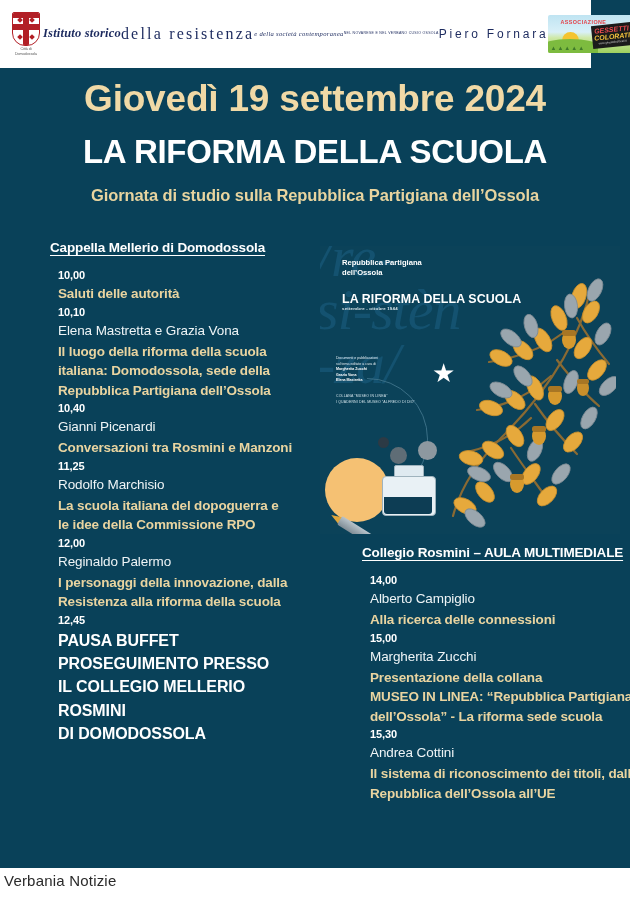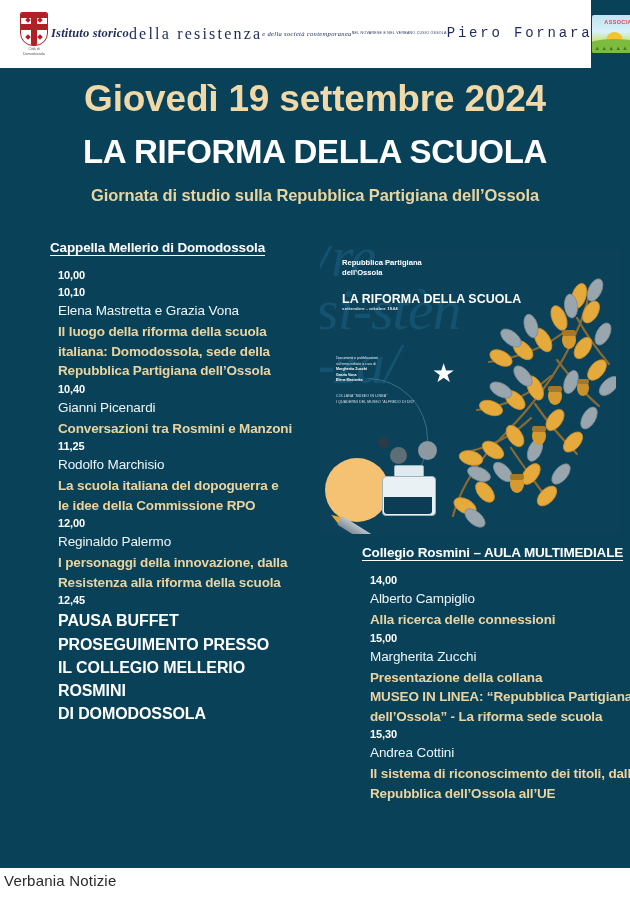--- a/index.html
+++ b/index.html
@@ -16,21 +16,21 @@
     background:#094159;
     overflow:hidden;
   }
 
   
   .logobar{
     position:absolute;top:0;left:0;
     width:591px;height:68px;
     background:#ffffff;
     display:flex;align-items:center;justify-content:space-between;
-    padding:0 20px;box-sizing:border-box;
+    padding:0 12px;box-sizing:border-box;
   }
   .logo{display:flex;align-items:center;justify-content:center;flex:0 0 auto;}
 
   
   .crest-wrap{display:flex;flex-direction:column;align-items:center;}
   .crest{
     width:26px;height:32px;background:#fff;
     border:1.3px solid #b21f26;
     border-radius:2px 2px 13px 13px;
     position:relative;overflow:hidden;
@@ -56,21 +56,21 @@
   .crest .d3{left:5px;bottom:6px}
   .crest .d4{right:5px;bottom:6px}
   .crest-cap{font-size:3.6px;color:#555;line-height:1.25;text-align:center;margin-top:1px;}
 
   
   .ist{line-height:1.08;text-align:center;padding-left:3px;}
   .ist .l1{font-family:"Liberation Serif",serif;font-style:italic;font-weight:bold;font-size:12.5px;color:#1c2a5e;letter-spacing:.2px;}
   .ist .l2{font-family:"Liberation Serif",serif;font-size:16px;color:#1c2a5e;letter-spacing:2.2px;}
   .ist .l3{font-family:"Liberation Serif",serif;font-style:italic;font-size:6.6px;color:#1c2a5e;letter-spacing:.3px;}
   .ist .l4{font-size:3.5px;color:#1c2a5e;letter-spacing:.3px;}
-  .ist .l5{font-family:Liberation Mono, monospace;font-size:14px;color:#1c2a5e;letter-spacing:2.8px;}
+  .ist .l5{font-family:Liberation Sans, sans-serif;font-size:12px;color:#1c2a5e;letter-spacing:2.8px;}
 
   
   .asso{
     width:86px;height:38px;border-radius:2px;position:relative;overflow:hidden;
     background:linear-gradient(#bfe4f2 0%,#d9f0f8 45%,#cfe9a8 60%,#9ed05e 100%);
   }
   .asso .sun{position:absolute;left:14px;top:17px;width:17px;height:17px;border-radius:50%;background:#f4c430;}
   .asso .hill{position:absolute;left:-6px;bottom:0;width:56px;height:14px;border-radius:50% 50% 0 0;background:#7dbb3f;}
   .asso .top{position:absolute;top:4px;left:12px;font-size:5.4px;font-weight:bold;color:#e4434a;letter-spacing:.4px;}
   .asso .tag{
@@ -243,20 +243,21 @@
   <div class="date-line">Giovedì 19 settembre 2024</div>
   <div class="main-title">LA RIFORMA DELLA SCUOLA</div>
   <div class="subtitle">Giornata di studio sulla Repubblica Partigiana dell’Ossola</div>
 
   <div class="col-left">
     <div class="venue">Cappella Mellerio di Domodossola</div>
     <div class="sched">
 
       <div>
         <div class="time">10,00</div>
+        <div class="talk">Saluti delle autorità</div>
       </div>
 
       <div>
         <div class="time">10,10</div>
         <div class="speaker">Elena Mastretta e Grazia Vona</div>
         <div class="talk">Il luogo della riforma della scuola italiana: Domodossola, sede della Repubblica Partigiana dell’Ossola</div>
       </div>
 
       <div>
         <div class="time">10,40</div>

